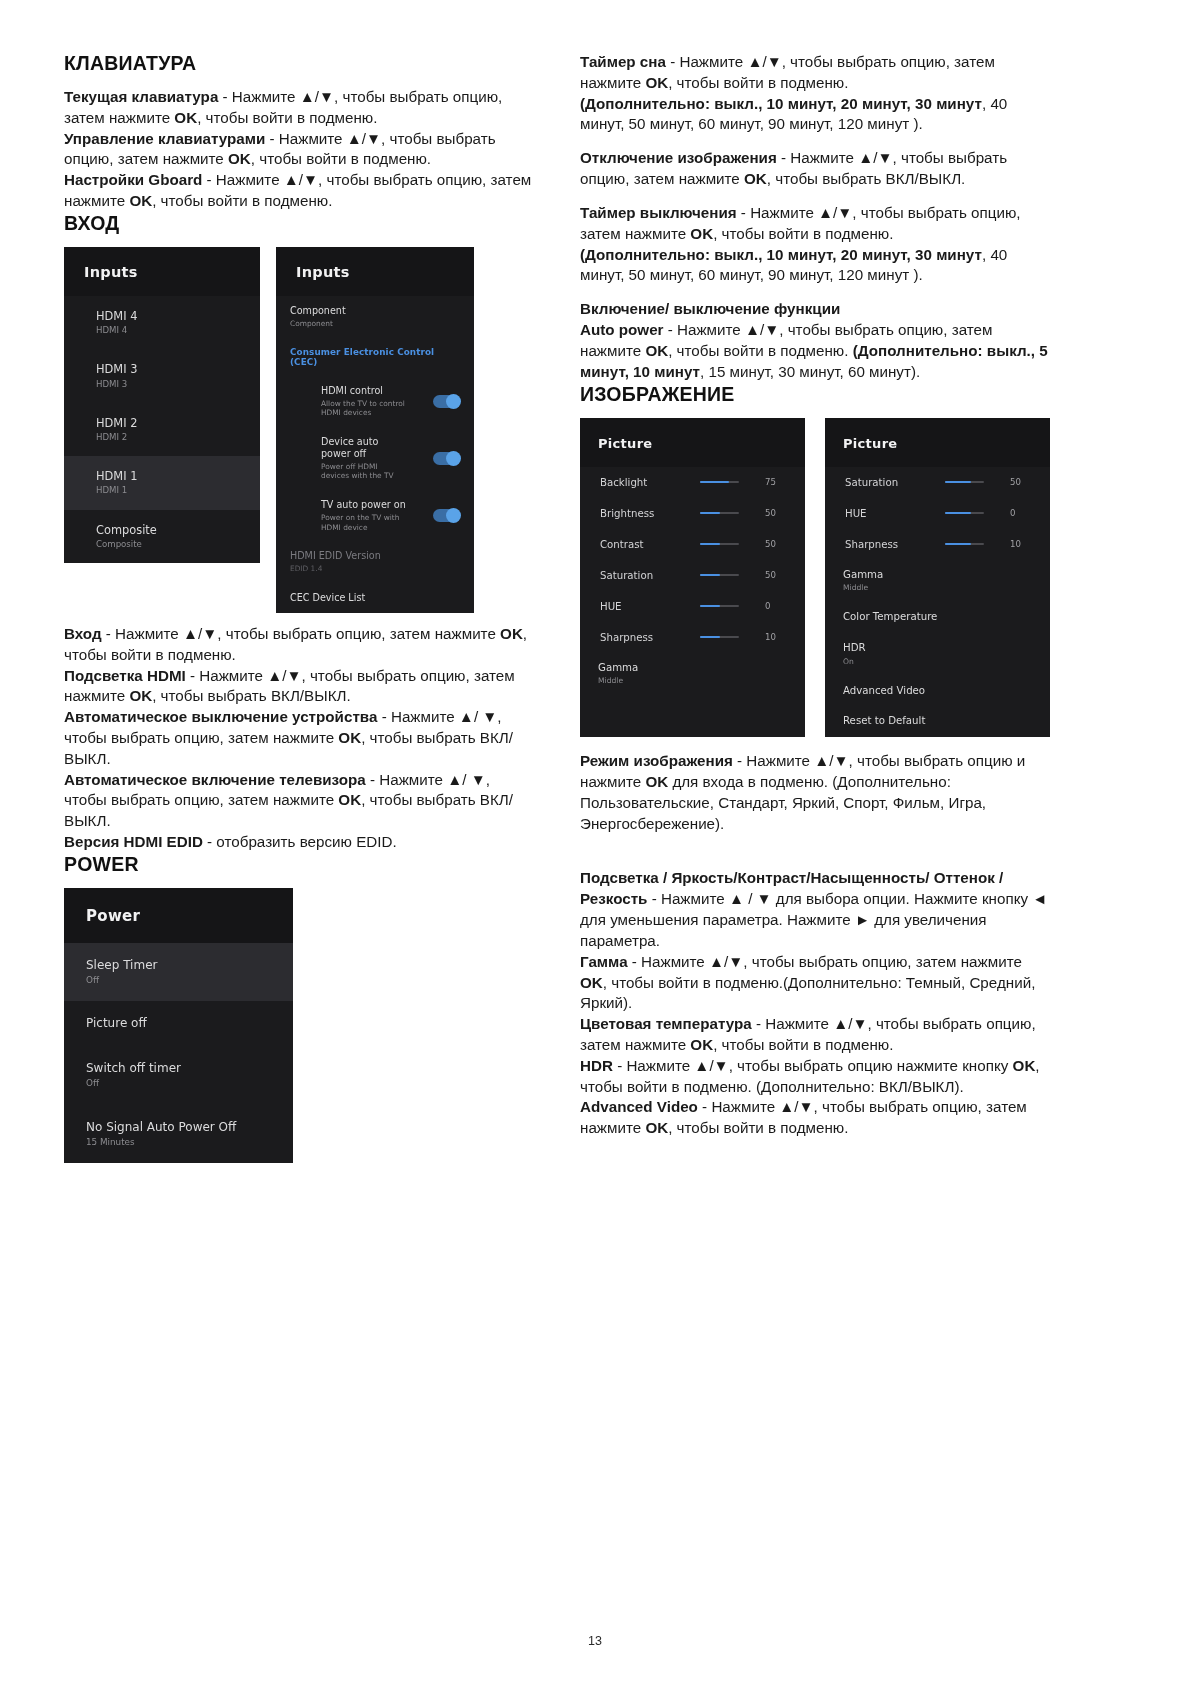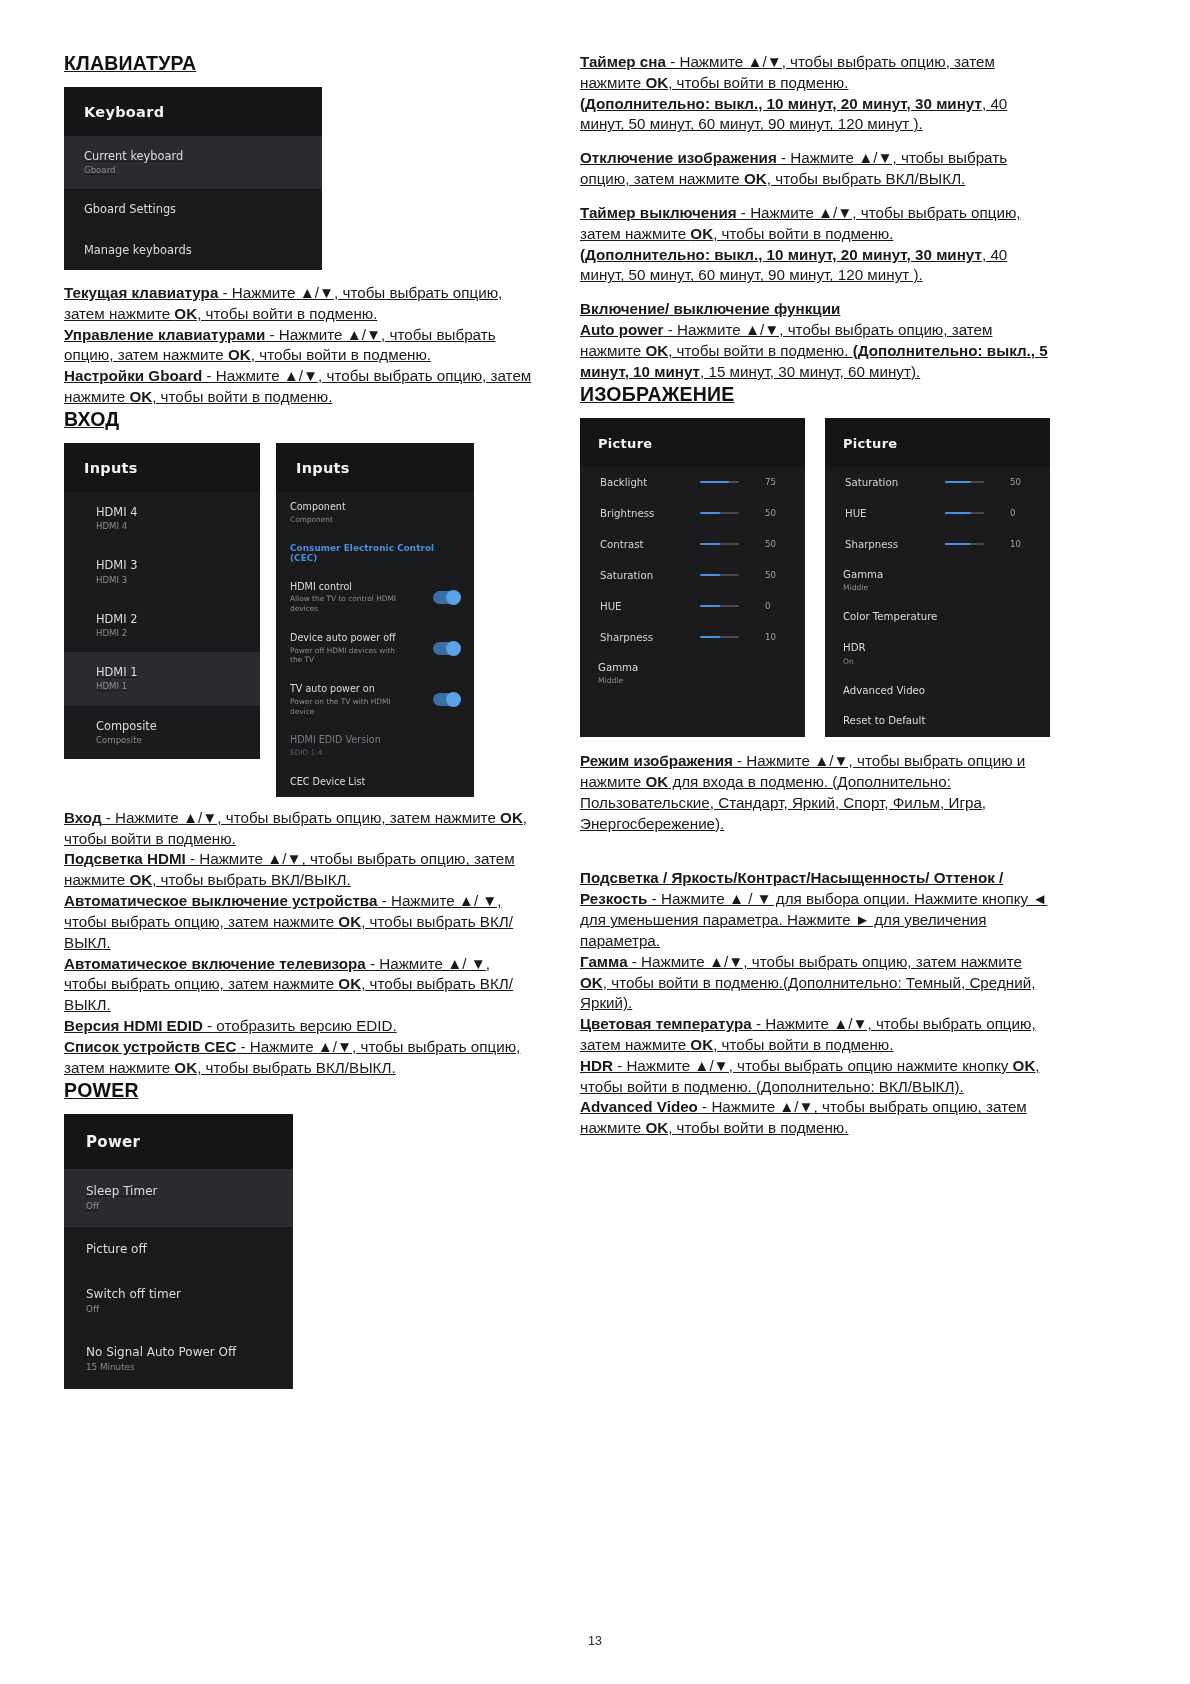--- a/index.html
+++ b/index.html
@@ -6,21 +6,21 @@
   html, body { margin:0; padding:0; }
   body {
     width:1190px; height:1684px;
     background:#ffffff;
     font-family:"Liberation Sans", sans-serif;
     color:#1a1a1a;
     position:relative;
     overflow:hidden;
   }
   .page { position:absolute; inset:0; padding:52px 60px 0 64px; }
-  .cols { display:flex; gap:46px; align-items:flex-start;text-decoration:underline; }
+  .cols { display:flex; gap:46px; align-items:flex-start; }
   .col { width:470px; }
 
   h2.section {
     font-size:19.5px; font-weight:bold; letter-spacing:.2px;
     margin:0 0 12px 0; color:#111;
   }
   .sec-gap { margin-top:26px; }
 
   
   p.body {
@@ -49,21 +49,21 @@
     padding:11px 18px 11px 20px;
     border:0;
   }
   .row.sel { background:#2c2c30; }
   .row .t1 { font-size:11.4px; color:#dcdcdd; line-height:1.25; }
   .row .t2 { font-size:8.6px; color:#8c8c90; line-height:1.3; margin-top:2px; }
   .row .t1.dim { color:#7b7b80; }
   .row .t2.dim { color:#5f5f64; }
   .row .cat { font-size:8.8px; color:#4a90e2; font-weight:bold; letter-spacing:.1px; }
 
-  .row-flex { display:flex; align-items:center; justify-content:space-between; gap:27px; }
+  .row-flex { display:flex; align-items:center; justify-content:space-between; gap:27px;margin-left:31px; }
   .toggle {
     width:27px; height:13px; border-radius:7px;
     background:#3a6ea5; position:relative; flex:0 0 auto;
   }
   .toggle .knob {
     position:absolute; right:-1px; top:-1px;
     width:15px; height:15px; border-radius:50%;
     background:#5aa3e8;
   }
 
@@ -111,35 +111,20 @@
 </head>
 <body>
 
 <div class="page">
   <div class="cols">
 
     <div class="col">
 
       <h2 class="section">КЛАВИАТУРА</h2>
 
-      <div class="panel" id="kb-panel">
-        <div class="phead">Keyboard</div>
-        <div id="kb-rows">
-            <div class="row sel">
-              <div class="t1">Current keyboard</div>
-              <div class="t2">Gboard</div>
-            </div>
-            <div class="row">
-              <div class="t1">Gboard Settings</div>
-            </div>
-            <div class="row">
-              <div class="t1">Manage keyboards</div>
-            </div>
-          </div>
-      </div>
 
       <div id="kb-text">
           <p class="body"><span class="b">Текущая клавиатура</span> - Нажмите ▲/▼, чтобы выбрать опцию, затем нажмите <span class="b">OK</span>, чтобы войти в подменю.</p>
           <p class="body"><span class="b">Управление клавиатурами</span> - Нажмите ▲/▼, чтобы выбрать опцию, затем нажмите <span class="b">OK</span>, чтобы войти в подменю.</p>
           <p class="body"><span class="b">Настройки Gboard</span> - Нажмите ▲/▼, чтобы выбрать опцию, затем нажмите <span class="b">OK</span>, чтобы войти в подменю.</p>
         </div>
 
       <h2 class="section sec-gap">ВХОД</h2>
 
       <div class="twocol">
@@ -221,21 +206,20 @@
             </div>
         </div>
       </div>
 
       <div id="inputs-text" style="margin-top:11px">
           <p class="body"><span class="b">Вход</span> - Нажмите ▲/▼, чтобы выбрать опцию, затем нажмите <span class="b">OK</span>, чтобы войти в подменю.</p>
           <p class="body"><span class="b">Подсветка HDMI</span> - Нажмите ▲/▼, чтобы выбрать опцию, затем нажмите <span class="b">OK</span>, чтобы выбрать ВКЛ/ВЫКЛ.</p>
           <p class="body"><span class="b">Автоматическое выключение устройства</span> - Нажмите ▲/ ▼, чтобы выбрать опцию, затем нажмите <span class="b">OK</span>, чтобы выбрать ВКЛ/ВЫКЛ.</p>
           <p class="body"><span class="b">Автоматическое включение телевизора</span> - Нажмите ▲/ ▼, чтобы выбрать опцию, затем нажмите <span class="b">OK</span>, чтобы выбрать ВКЛ/ВЫКЛ.</p>
           <p class="body"><span class="b">Версия HDMI EDID</span> - отобразить версию EDID.</p>
-          <p class="body"><span class="b">Список устройств CEC</span> - Нажмите ▲/▼, чтобы выбрать опцию, затем нажмите <span class="b">OK</span>, чтобы выбрать ВКЛ/ВЫКЛ.</p>
         </div>
 
       <h2 class="section sec-gap">POWER</h2>
 
       <div class="panel" id="power-panel">
         <div class="phead">Power</div>
         <div id="power-rows">
             <div class="row sel">
               <div class="t1">Sleep Timer</div>
               <div class="t2">Off</div>

